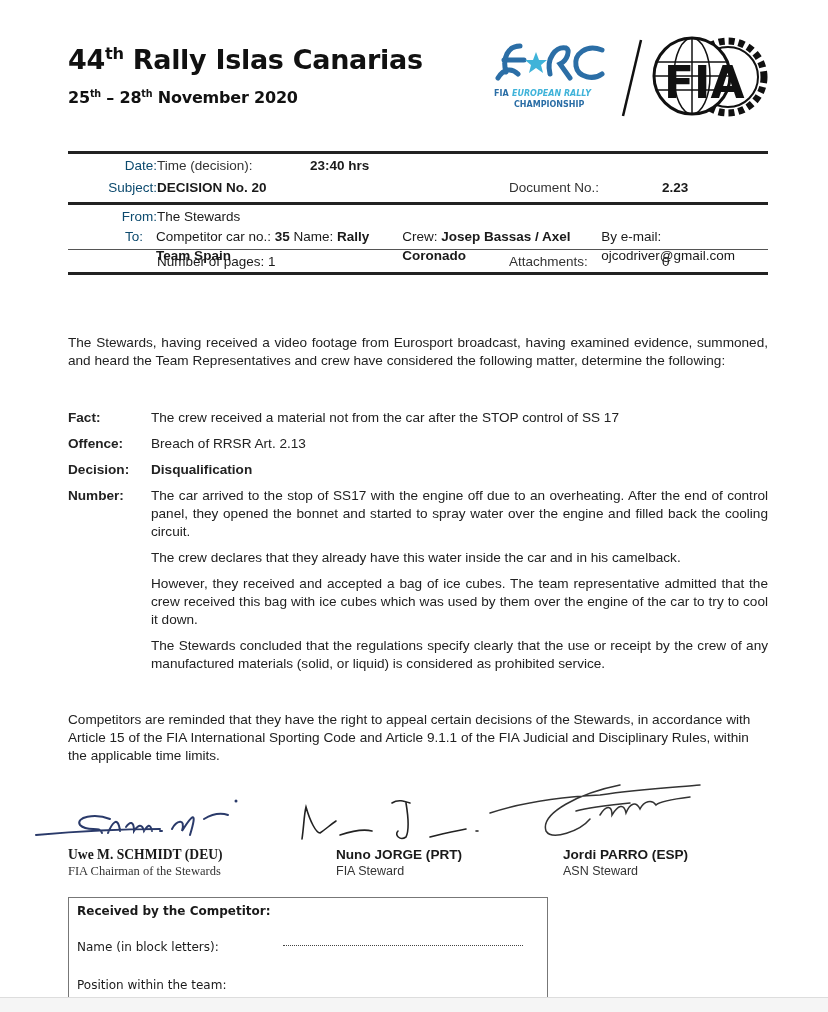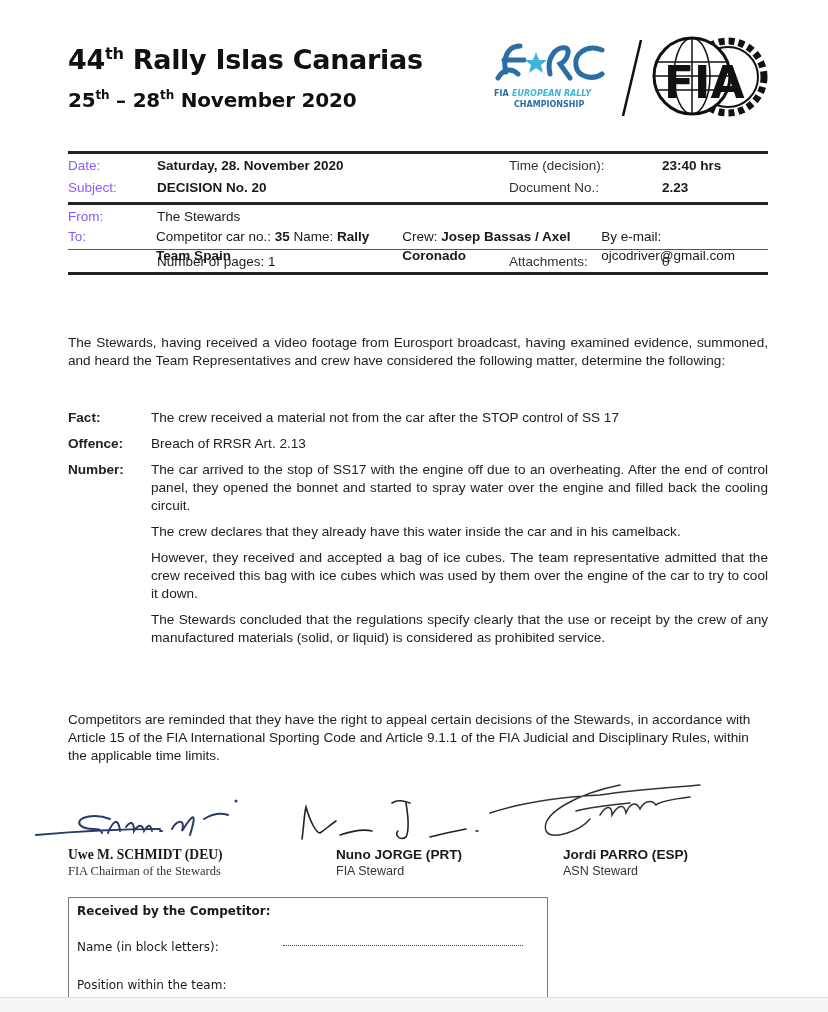--- a/index.html
+++ b/index.html
@@ -1,31 +1,31 @@
 <!DOCTYPE html>
 <html><head>
 <meta charset="utf-8">
 <style>
   * { box-sizing: border-box; margin: 0; padding: 0; }
   html, body { width: 828px; height: 1012px; background: #ffffff; overflow: hidden; }
   body { position: relative; font-family: "Liberation Sans", sans-serif; color: #1a1a1a; }
 
   .header-title { position: absolute; left: 68px; top: 44px; font-family: "DejaVu Sans", sans-serif; font-size: 27px; font-weight: bold; color: #111; letter-spacing: -0.3px; }
-  .header-dates { position: absolute; left: 68px; top: 88px; font-family: "DejaVu Sans", sans-serif; font-size: 20px; font-weight: bold; color: #111; letter-spacing: -0.2px; }
+  .header-dates { position: absolute; left: 68px; top: 88px; font-family: "DejaVu Sans", sans-serif; font-size: 16px; font-weight: bold; color: #111; letter-spacing: -0.2px; }
   .header-title sup, .header-dates sup { font-size: 0.6em; vertical-align: super; line-height: 0; margin-top: 36px; }
 
   .erc-logo { position: absolute; left: 490px; top: 38px; width: 120px; height: 76px; }
   .slash { position: absolute; left: 617px; top: 38px; width: 30px; height: 80px; }
   .fia-logo { position: absolute; left: 652px; top: 32px; width: 118px; height: 88px; }
 
   .info-table { position: absolute; left: 68px; top: 151px; width: 700px; font-size: 13.5px; }
   .rule-thick { height: 3px; background: #222; }
   .rule-thin { height: 1px; background: #555; }
   .row { display: flex; height: 22px; align-items: center; }
-  .c-label { width: 89px; color: #8b5cf6; }
+  .c-label { width: 89px; color: #0c4a6e; text-align: right; }
   .c-value { width: 352px; }
   .c-label2 { width: 153px; color: #333; }
   .c-value2 { font-weight: bold; }
   .bold { font-weight: bold; }
   .to-block { display: flex; gap: 13px; }
   .to-lines { display: flex; flex-direction: row; }
   .to-lines div { height: 19px; line-height: 19px; }
 
   .body-text { position: absolute; left: 68px; width: 700px; font-size: 13.6px; line-height: 18px; text-align: justify; color: #222; }
   .intro { top: 334px; }
@@ -83,21 +83,20 @@
   <line x1="4" y1="30" x2="76" y2="30" stroke="#111" stroke-width="1.5"></line>
   <line x1="4" y1="58" x2="76" y2="58" stroke="#111" stroke-width="1.5"></line>
   <line x1="2" y1="44" x2="78" y2="44" stroke="#111" stroke-width="1.5"></line>
   <text x="12" y="66" font-family="DejaVu Sans, sans-serif" font-size="44" font-weight="bold" fill="#111">FIA</text>
 </svg>
 
 <div class="info-table">
   <div class="rule-thick"></div>
   <div class="row">
     <span class="c-label">Date:</span>
-    <span class="c-value bold">Saturday, 28. November 2020</span>
     <span class="c-label2">Time (decision):</span>
     <span class="c-value2">23:40 hrs</span>
   </div>
   <div class="row">
     <span class="c-label">Subject:</span>
     <span class="c-value bold">DECISION No. 20</span>
     <span class="c-label2">Document No.:</span>
     <span class="c-value2">2.23</span>
   </div>
   <div class="rule-thick" style="margin-top:4px;"></div>
@@ -130,20 +129,24 @@
 <div class="body-text intro">The Stewards, having received a video footage from Eurosport broadcast, having examined evidence, summoned, and heard the Team Representatives and crew have considered the following matter, determine the following:</div>
 
 <div class="facts">
   <div class="frow">
     <span class="fl">Fact:</span>
     <span class="fv">The crew received a material not from the car after the STOP control of SS 17</span>
   </div>
   <div class="frow">
     <span class="fl">Offence:</span>
     <span class="fv">Breach of RRSR Art. 2.13</span>
+  </div>
+  <div class="frow">
+    <span class="fl">Decision:</span>
+    <span class="fv bold">Disqualification</span>
   </div>
   <div class="frow">
     <span class="fl">Number:</span>
     <div class="fv">
       <p>The car arrived to the stop of SS17 with the engine off due to an overheating. After the end of control panel, they opened the bonnet and started to spray water over the engine and filled back the cooling circuit.</p>
       <p>The crew declares that they already have this water inside the car and in his camelback.</p>
       <p>However, they received and accepted a bag of ice cubes. The team representative admitted that the crew received this bag with ice cubes which was used by them over the engine of the car to try to cool it down.</p>
       <p>The Stewards concluded that the regulations specify clearly that the use or receipt by the crew of any manufactured materials (solid, or liquid) is considered as prohibited service.</p>
     </div>
   </div>

